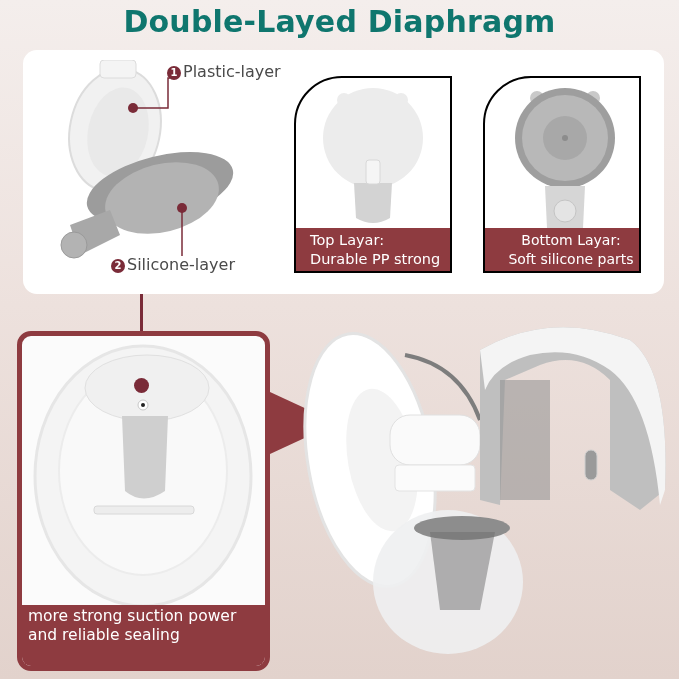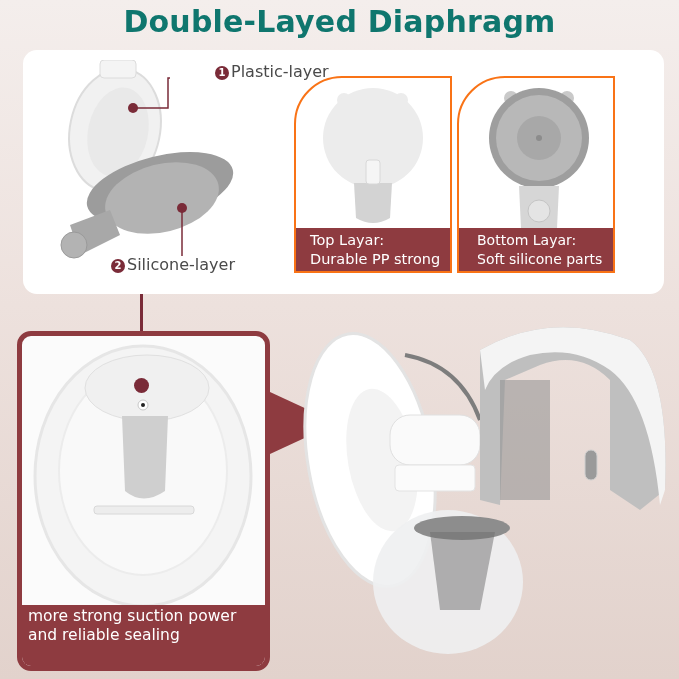--- a/index.html
+++ b/index.html
@@ -13,35 +13,35 @@
     position: absolute; left: 0; right: 0; top: 4px;
     text-align: center; font-weight: bold; font-size: 30px;
     color: #0f766e; letter-spacing: 0.2px;
   }
   .top-card {
     position: absolute; left: 23px; top: 50px; width: 641px; height: 244px;
     background: #ffffff; border-radius: 14px;
   }
   
   .diaphragm-art { position: absolute; left: 40px; top: 60px; width: 200px; height: 220px; }
-  .label-plastic { position: absolute; left: 167px; top: 62px; font-size: 16px; color: #4a4a4a; margin-left: 48px; }
+  .label-plastic { position: absolute; left: 167px; top: 62px; font-size: 16px; color: #4a4a4a; }
   .label-silicone { position: absolute; left: 111px; top: 255px; font-size: 16px; color: #4a4a4a; }
   .num-badge {
     display: inline-block; width: 14px; height: 14px; border-radius: 50%;
     background: #7a2b38; color: #fff; font-size: 10px; line-height: 14px;
     text-align: center; font-weight: bold; vertical-align: 1px; margin-right: 2px;
   }
   
   .layer-panel {
     position: absolute; top: 76px; width: 158px; height: 197px;
-    border: 2px solid #f97316; border-top-left-radius: 48px;
+    border: 2px solid #000000; border-top-left-radius: 48px;
     overflow: hidden; background: #fff;
   }
   .layer-panel.top { left: 294px; }
-  .layer-panel.bottom { left: 457px; }
+  .layer-panel.bottom { left: 483px; text-align: center; }
   .layer-caption {
     position: absolute; left: 0; right: 0; bottom: 0; height: 43px;
     background: #8e3b40; color: #fff; font-size: 14.5px; line-height: 19px;
     padding: 3px 0 0 14px;
   }
   .layer-panel.bottom .layer-caption { padding-left: 18px; font-size: 14px; }
   
   .connector {
     position: absolute; left: 140px; top: 294px; width: 3px; height: 90px;
     background: #7a2b38;

